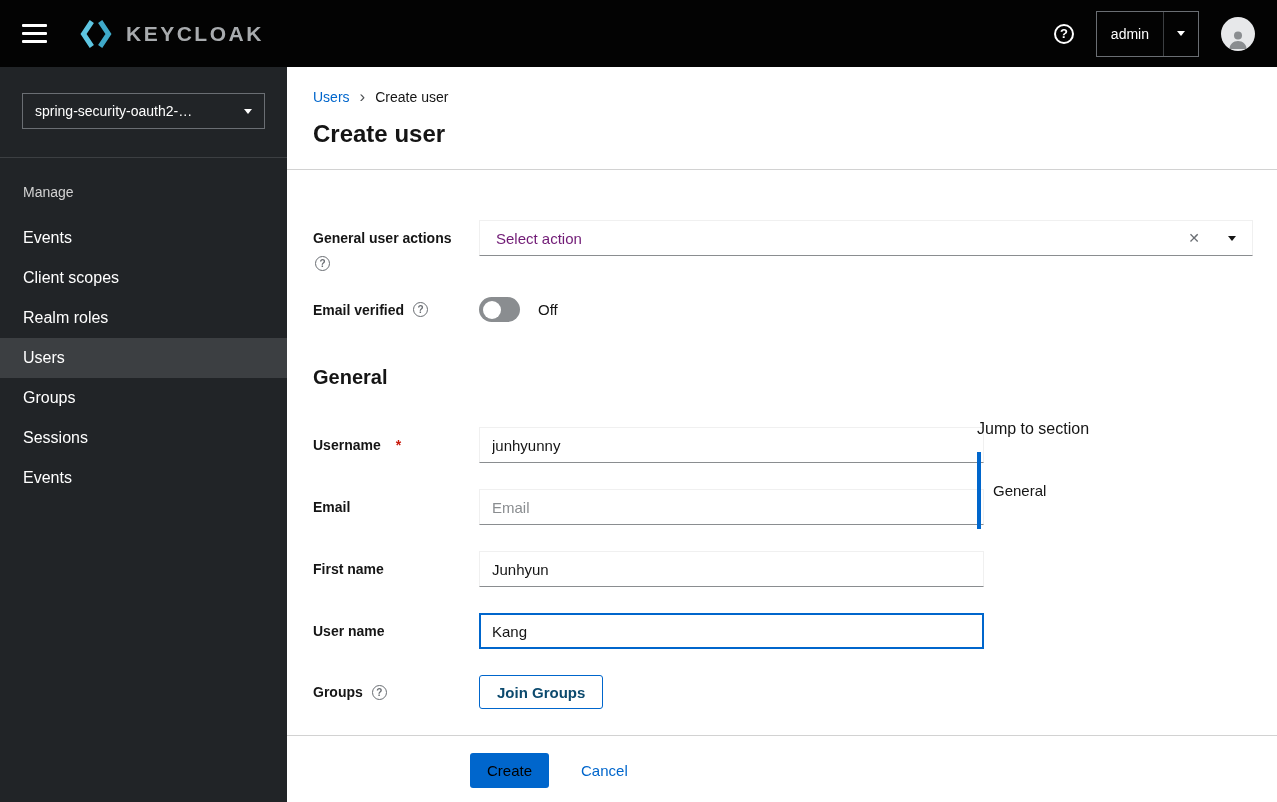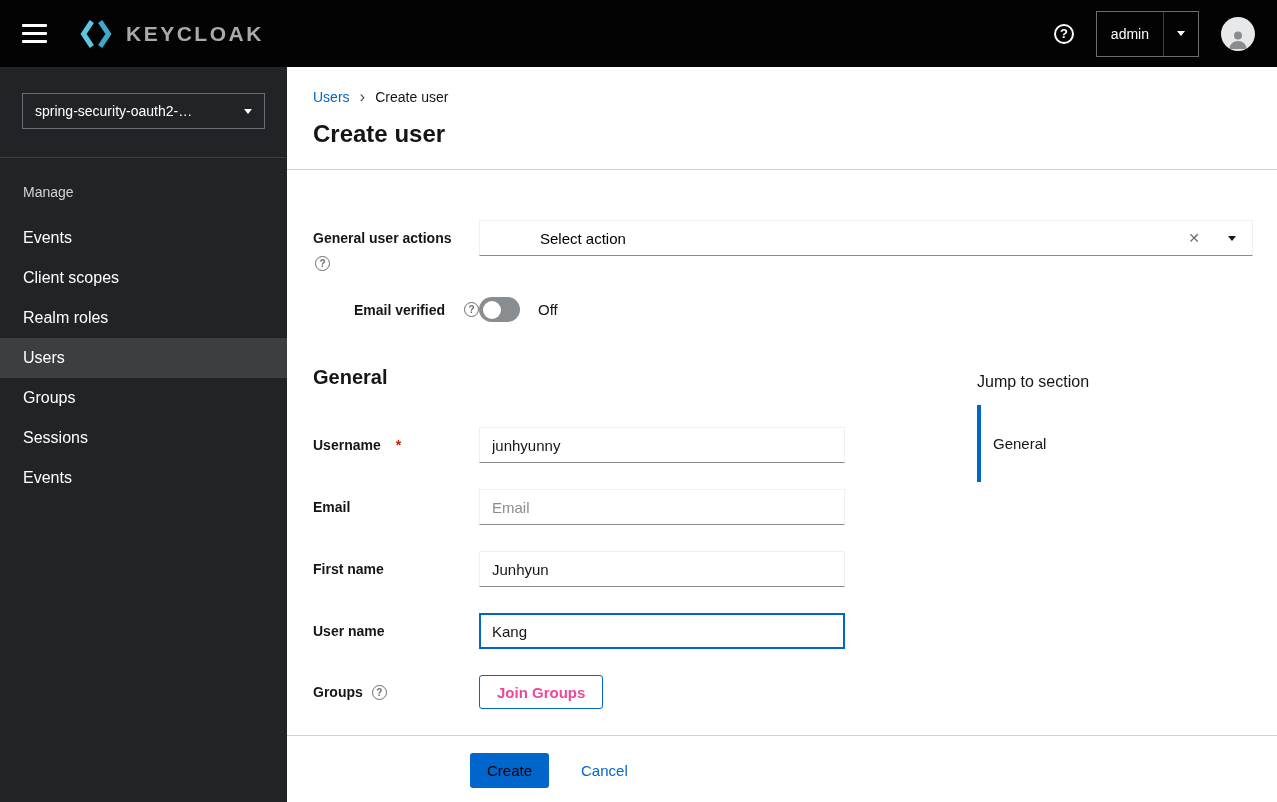--- a/index.html
+++ b/index.html
@@ -86,58 +86,58 @@
   .help-below { margin-top: 10px; margin-left: 2px; }
   .row-actions { margin-bottom: 26px; }
   .row-actions .form-label-col { padding-top: 10px; }
   .row-actions .form-label { display: block; }
 
   .pf-select {
     flex: 1; height: 36px; background: #fff;
     border: 1px solid #f0f0f0; border-bottom: 1px solid #8a8d90;
     display: flex; align-items: center; padding: 0 16px; cursor: pointer;
   }
-  .select-placeholder { color: #000000; font-size: 15px; flex: 1; margin-left: 44px; }
+  .select-placeholder { color: #701a75; font-size: 15px; flex: 1; }
   .clear-x { color: #6a6e73; font-size: 14px; margin-right: 28px; cursor: pointer; }
 
   .row-toggle { align-items: center; margin-bottom: 0; }
-  .row-toggle .form-label-col { display: flex; align-items: center; gap: 19px; justify-content: flex-end; }
+  .row-toggle .form-label-col { display: flex; align-items: center; gap: 9px; }
   .toggle-wrap { display: flex; align-items: center; }
   .switch {
     width: 41px; height: 25px; border-radius: 13px; background: #8a8d90;
     position: relative; display: inline-block; cursor: pointer;
   }
   .switch .knob {
     position: absolute; left: 4px; top: 3.5px; width: 18px; height: 18px;
     background: #fff; border-radius: 50%;
   }
   .switch-label { margin-left: 18px; font-size: 15px; color: #151515; }
 
   .section-heading { font-size: 20px; font-weight: 700; color: #151515; margin: 44px 0 38px; }
 
   .field-row { align-items: center; margin-bottom: 26px; }
   .pf-input {
-    width: 366px; height: 36px; background: #fff;
+    width: 505px; height: 36px; background: #fff;
     border: 1px solid #f0f0f0; border-bottom: 1px solid #8a8d90;
     padding: 0 12px; font-size: 15px; color: #151515;
     font-family: "Liberation Sans", sans-serif; outline: none;
   }
   .pf-input::placeholder { color: #8a8d90; }
   .pf-input.focused { border: 2px solid #0066cc; padding: 12px 11px; }
   .required { color: #c9190b; margin-left: 6px; font-size: 14px; font-weight: 700; }
   .label-inline { display: inline-flex; align-items: center; gap: 9px; }
 
   .btn-secondary {
-    height: 34px; padding: 0 17px; background: #fff; color: #ec4899;
+    height: 34px; padding: 0 17px; background: #fff; color: #0c4a6e;
     border: 1px solid #0066cc; border-radius: 3px; font-size: 15px; font-weight: 600;
     font-family: "Liberation Sans", sans-serif; cursor: pointer;
   }
 
   .jump-nav { position: absolute; top: 203px; left: 690px; width: 240px; }
-  .jump-title { font-size: 16px; color: #151515; }
+  .jump-title { font-size: 16px; color: #151515; margin-top: 47px; }
   .jump-list { list-style: none; margin: 14px 0 0; padding: 0; }
   .jump-list li {
     border-left: 4px solid #d2d2d2; padding: 30px 0 30px 12px;
     font-size: 15px; color: #151515; cursor: pointer;
   }
   .jump-list li.active { border-left-color: #0066cc; }
 
   .form-footer {
     margin: 0 -24px 0 -26px; border-top: 1px solid #d2d2d2;
     padding: 17px 24px 18px 183px; display: flex; align-items: center; gap: 32px;

